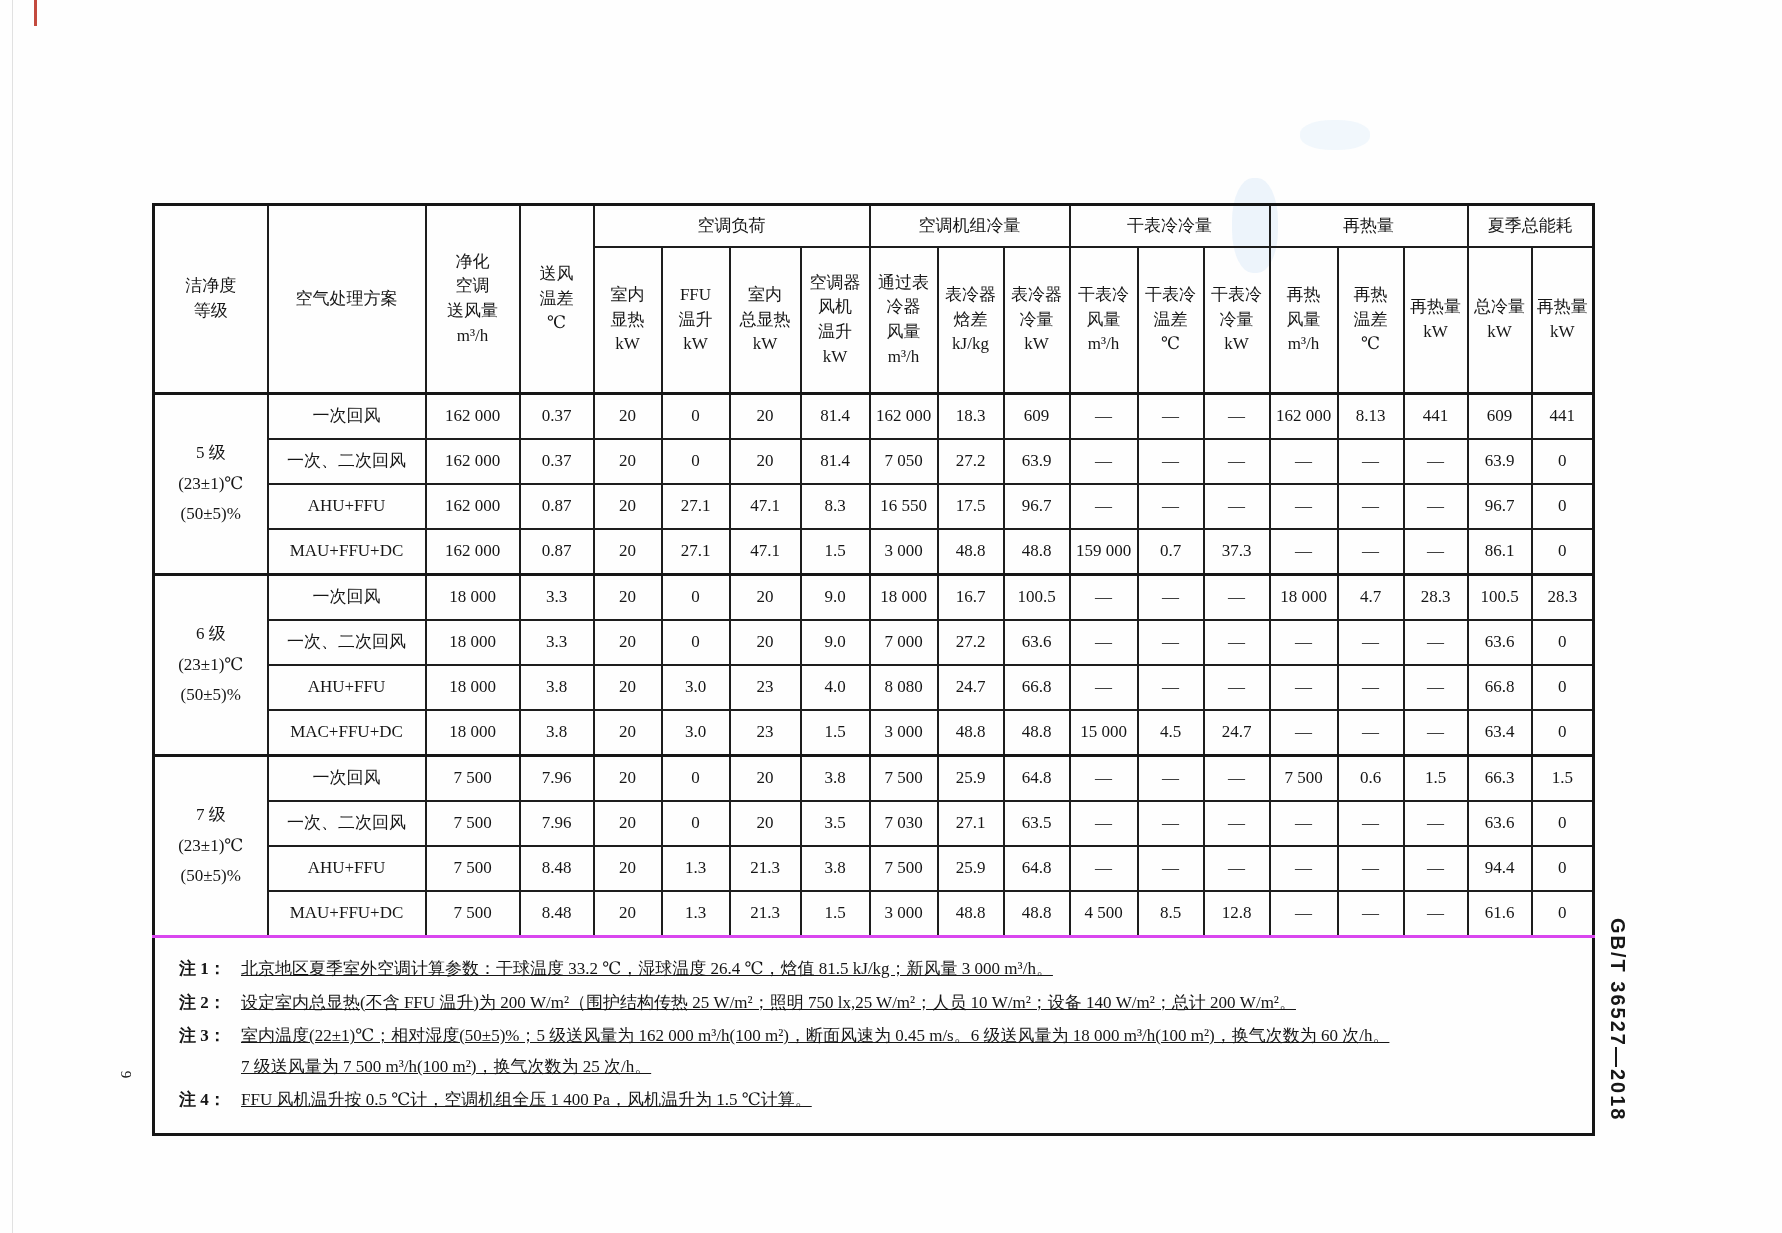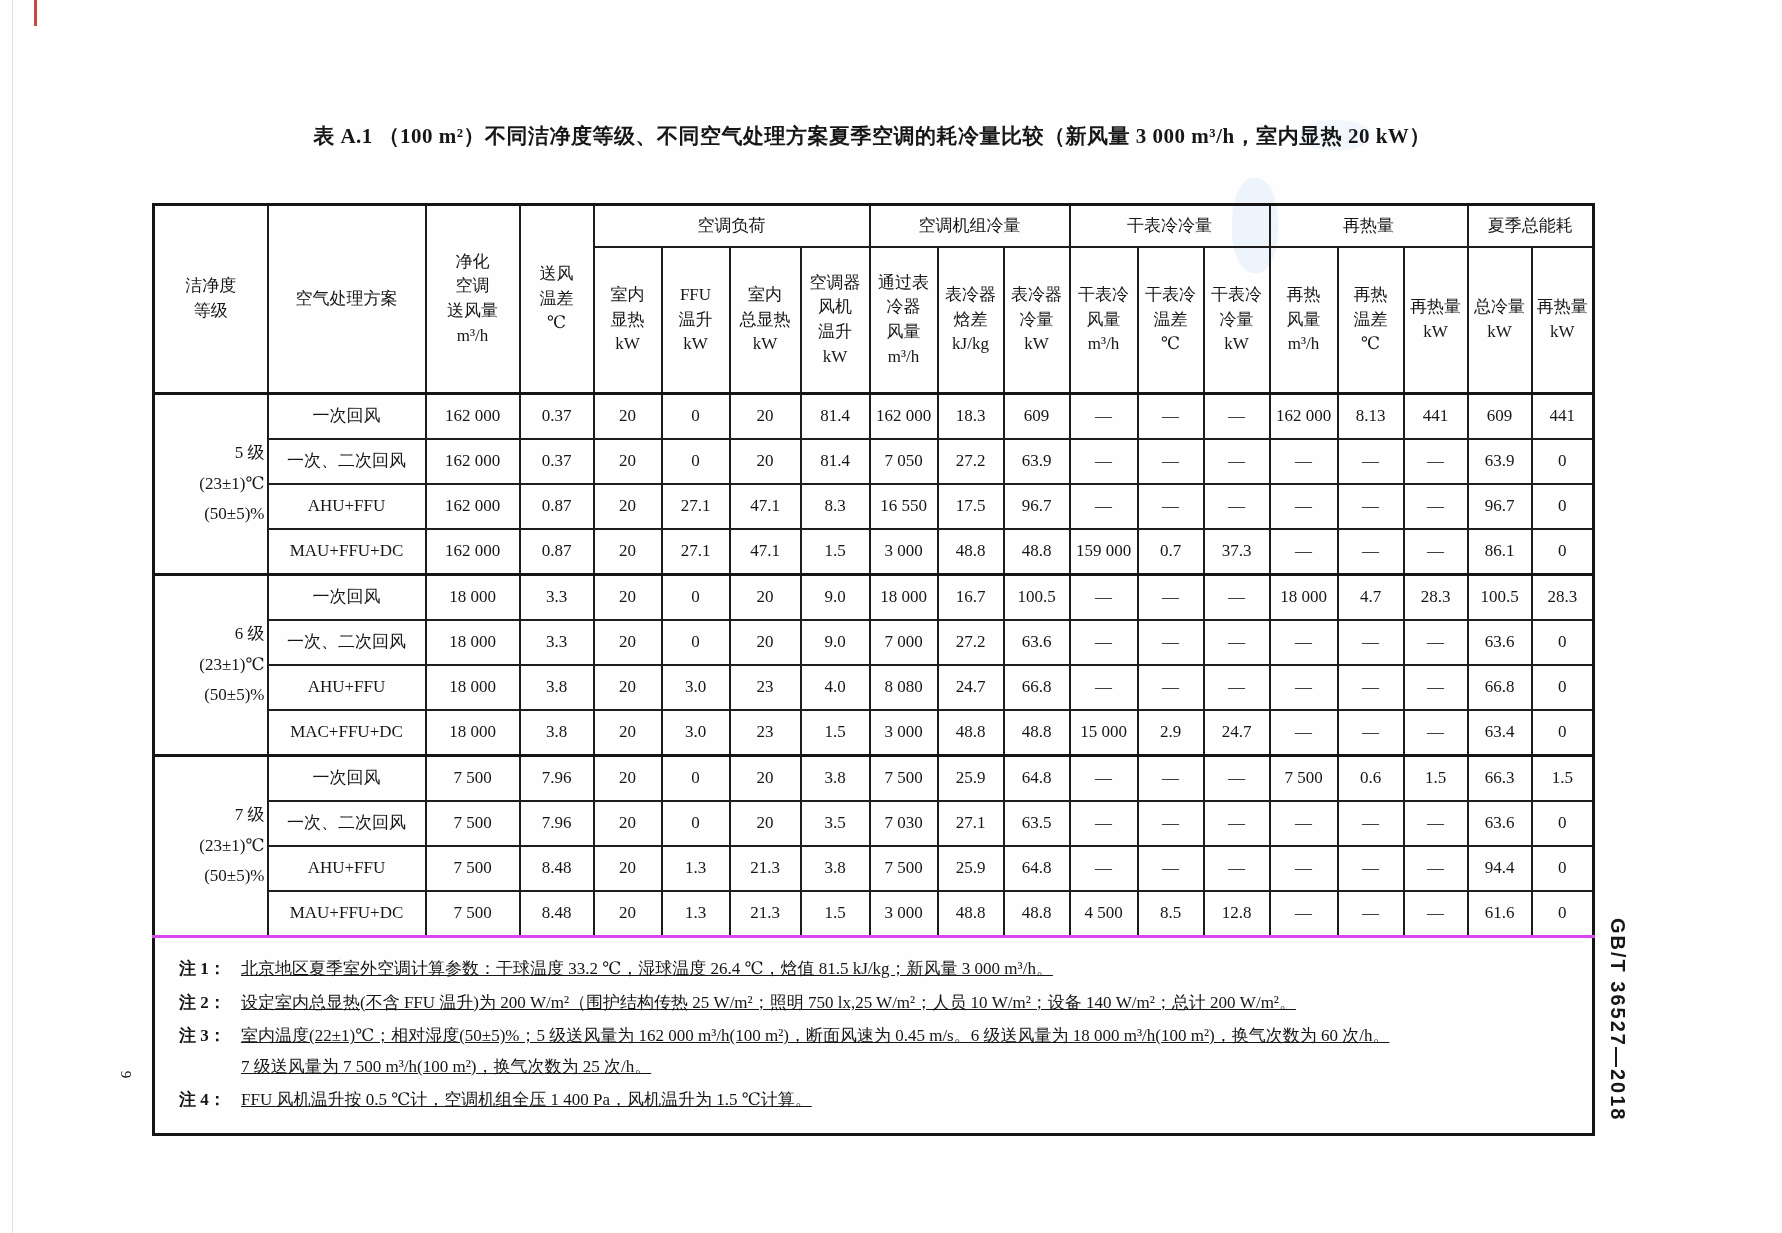--- a/index.html
+++ b/index.html
@@ -34,21 +34,21 @@
     padding:1px 2px;
     font-weight:normal;
     white-space:pre-line;
     line-height:1.45;
     overflow:hidden;
   }
   .cmp thead tr.hdr-groups th { height:38px; }
   .cmp thead tr.hdr-subs th   { height:142px; }
   .cmp tbody td { height:41px; }
   .cmp tbody tr.group-start td { border-top:3px solid #151515; }
-  .cmp td.class-cell  { line-height:1.8;text-align:right; }
+  .cmp td.class-cell  { line-height:1.8; }
   .cmp td.scheme-cell { letter-spacing:0; }
 
   .cmp tr.notes-row td {
     border-top:3px solid #d946ef;
     text-align:left; vertical-align:top;
     padding:16px 10px 14px 24px;
     height:auto;
   }
   .note-item { display:flex; align-items:flex-start; line-height:1.8; font-size:17px; margin-bottom:3px; }
   .note-label { font-weight:bold; white-space:nowrap; width:62px; flex:0 0 62px; }
@@ -69,21 +69,20 @@
 </style>
 </head>
 <body>
 
 <div class="page">
   <div class="scan-edge"></div>
   <div class="red-tick"></div>
   <div class="smudge-1"></div>
   <div class="smudge-2"></div>
 
-  <div class="doc-title">表 A.1  （100 m²）不同洁净度等级、不同空气处理方案夏季空调的耗冷量比较（新风量 3 000 m³/h，室内显热 20 kW）</div>
 
   <table class="cmp">
     <colgroup>
         <col style="width: 114px;">
         <col style="width: 158px;">
         <col style="width: 94px;">
         <col style="width: 74px;">
         <col style="width: 68px;">
         <col style="width: 68px;">
         <col style="width: 71px;">
@@ -317,21 +316,21 @@
           <td class="num-cell">18 000</td>
           <td class="num-cell">3.8</td>
           <td class="num-cell">20</td>
           <td class="num-cell">3.0</td>
           <td class="num-cell">23</td>
           <td class="num-cell">1.5</td>
           <td class="num-cell">3 000</td>
           <td class="num-cell">48.8</td>
           <td class="num-cell">48.8</td>
           <td class="num-cell">15 000</td>
-          <td class="num-cell">2.9</td>
+          <td class="num-cell">4.5</td>
           <td class="num-cell">24.7</td>
           <td class="num-cell">—</td>
           <td class="num-cell">—</td>
           <td class="num-cell">—</td>
           <td class="num-cell">63.4</td>
           <td class="num-cell">0</td>
         </tr>
         <tr class="group-start">
           <td class="class-cell" rowspan="4">7 级
 (23±1)℃

